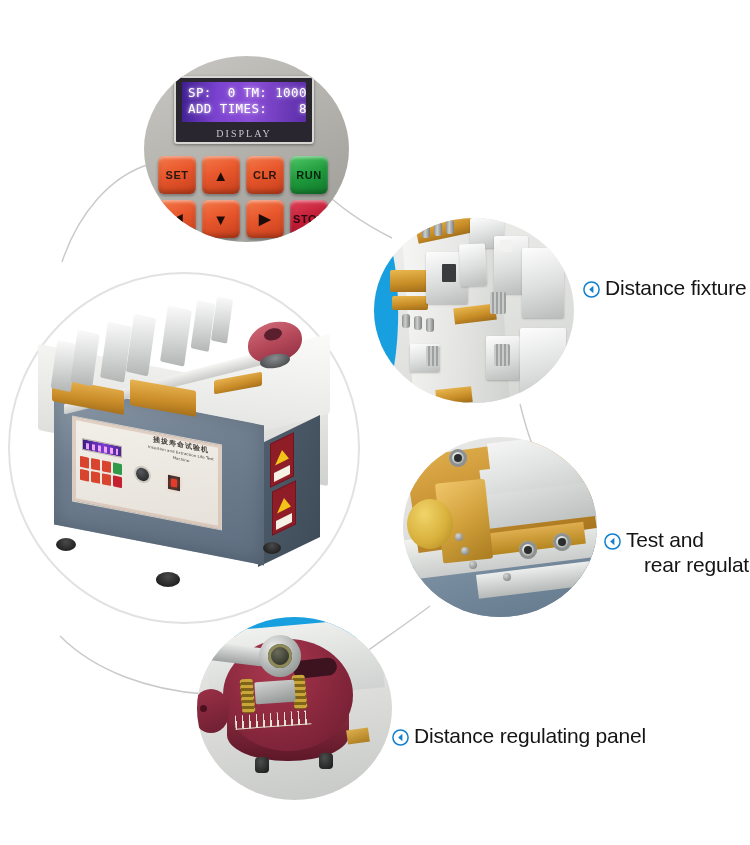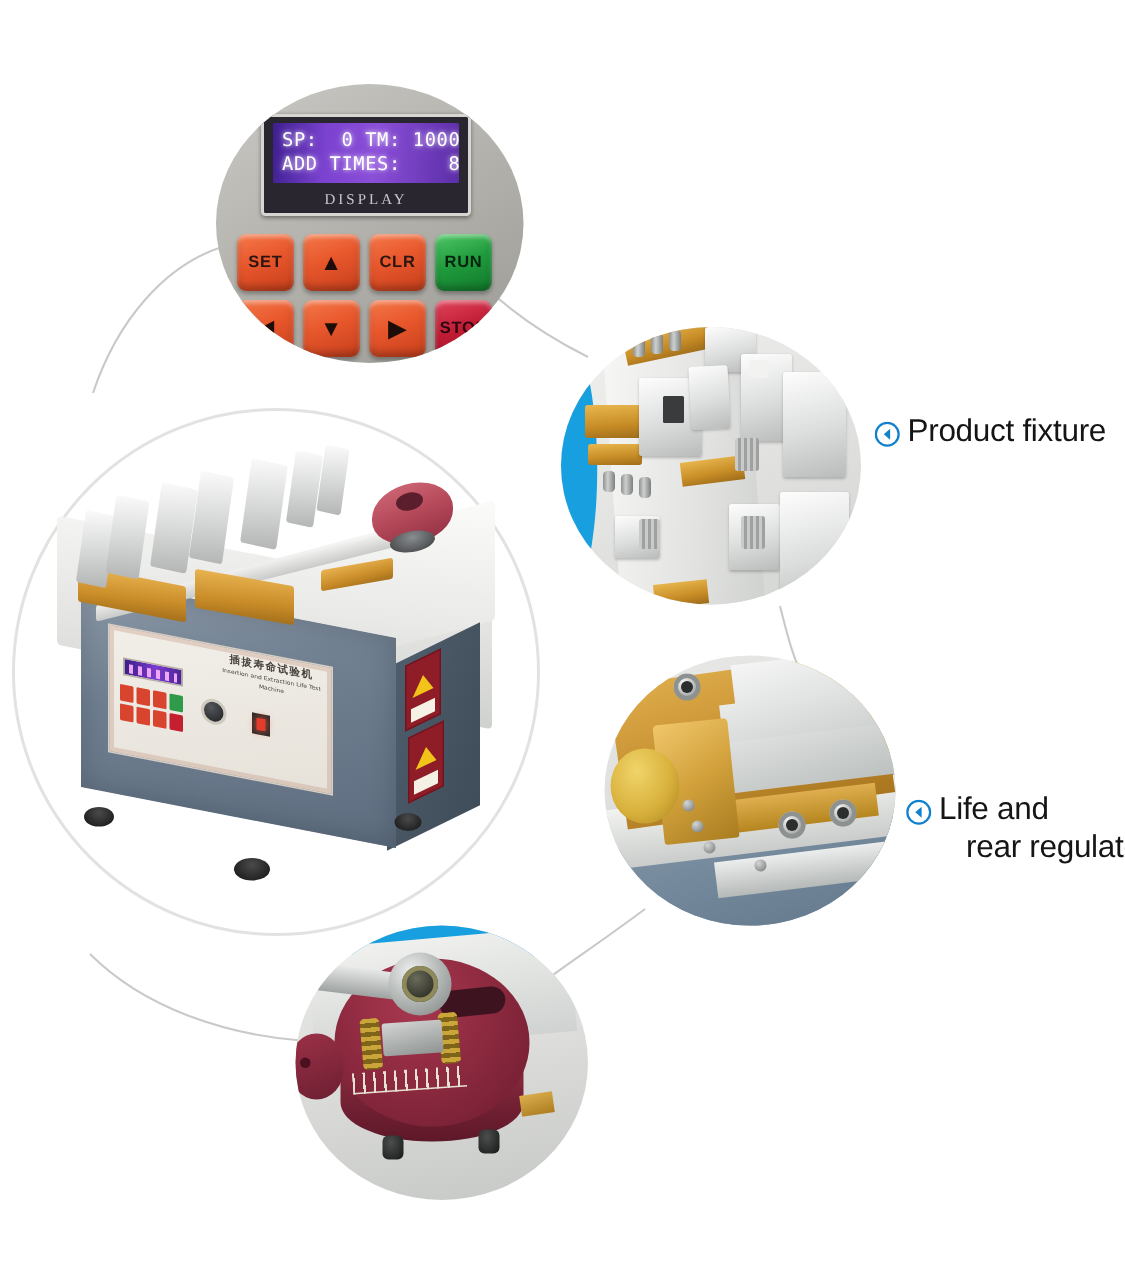--- a/index.html
+++ b/index.html
@@ -660,28 +660,35 @@
     <div class="dp footpeg fp2"></div>
     <div class="dp goldbit"></div>
   </div>
 
 
   <div class="callout" style="left:583px; top:275px;">
     <svg class="bullet-icon" width="17" height="17" viewBox="0 0 17 17">
       <circle cx="8.5" cy="8.5" r="7.6" fill="none" stroke="#1180cf" stroke-width="1.5"></circle>
       <path d="M10.4 4.8 L6.2 8.5 L10.4 12.2 Z" fill="#1180cf"></path>
     </svg>
-    <span class="label-text">Product fixture</span>
+    <span class="label-text">Distance fixture</span>
   </div>
 
   <div class="callout" style="left:604px; top:527px;">
     <svg class="bullet-icon" width="17" height="17" viewBox="0 0 17 17">
       <circle cx="8.5" cy="8.5" r="7.6" fill="none" stroke="#1180cf" stroke-width="1.5"></circle>
       <path d="M10.4 4.8 L6.2 8.5 L10.4 12.2 Z" fill="#1180cf"></path>
     </svg>
     <span class="label-text">
-      <span>Life and</span>
+      <span>Test and</span>
       <span class="line2">rear regulator</span>
     </span>
   </div>
 
+  <div class="callout" style="left:392px; top:723px;">
+    <svg class="bullet-icon" width="17" height="17" viewBox="0 0 17 17">
+      <circle cx="8.5" cy="8.5" r="7.6" fill="none" stroke="#1180cf" stroke-width="1.5"></circle>
+      <path d="M10.4 4.8 L6.2 8.5 L10.4 12.2 Z" fill="#1180cf"></path>
+    </svg>
+    <span class="label-text">Distance regulating panel</span>
+  </div>
 
 </div>
 
 </body></html>

